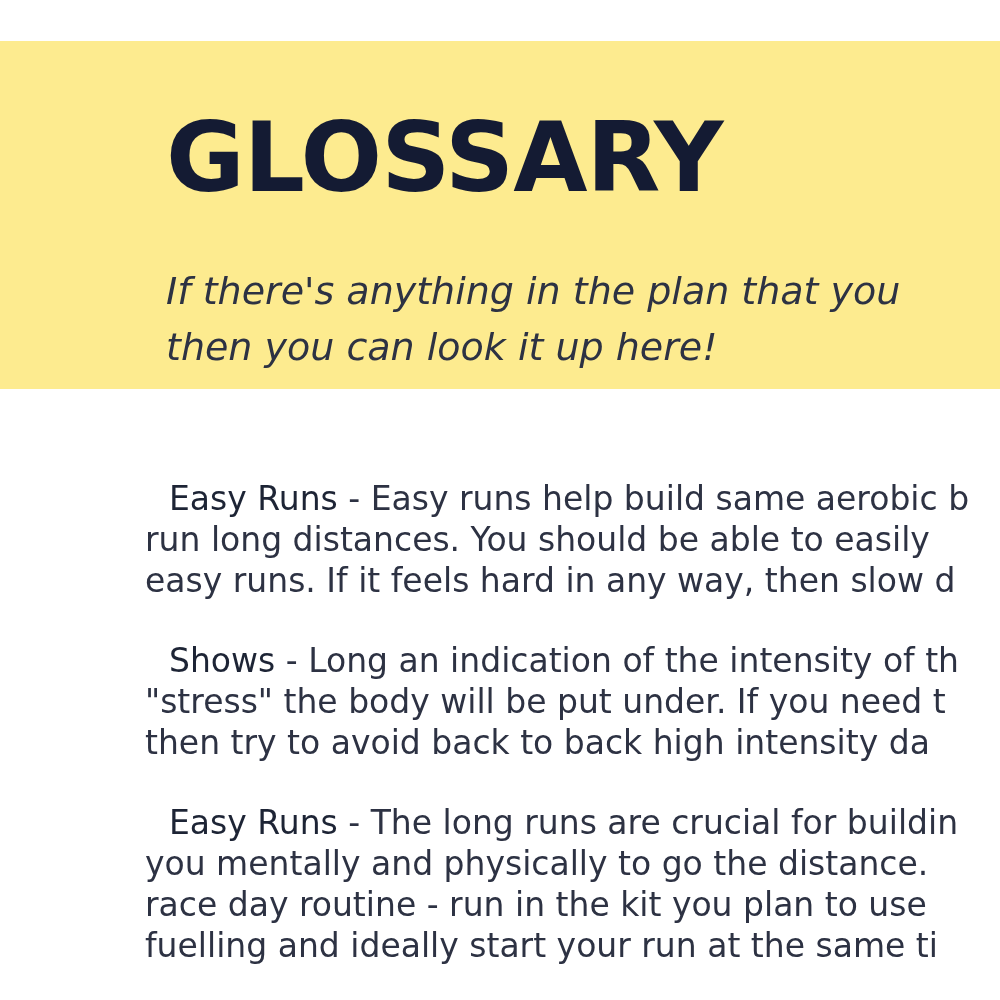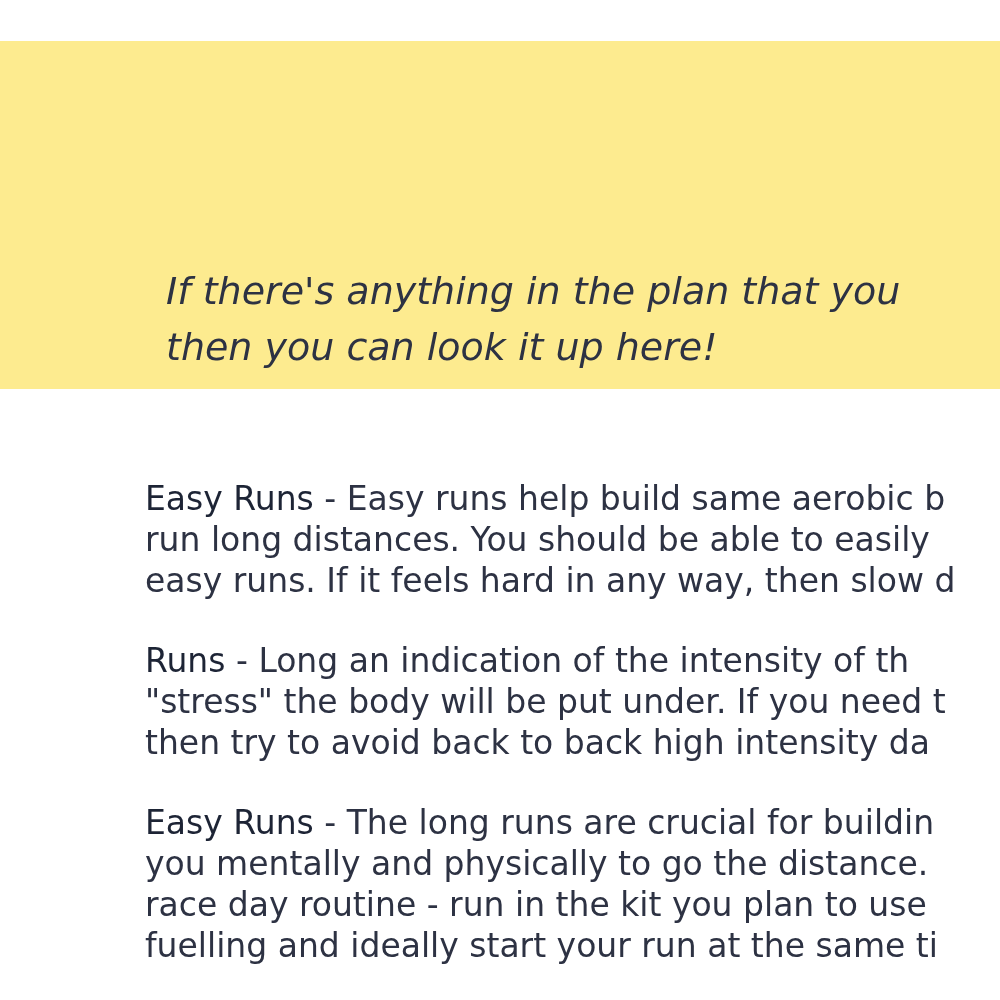--- a/index.html
+++ b/index.html
@@ -81,44 +81,46 @@
   }
   .entry:last-child { margin-bottom: 0; }
 
   .entry .line {
     display: block;
     white-space: nowrap;
   }
 
   .term {
     color: #1d2435;
+    margin-left: 24px;
   }
 </style>
 </head>
 <body>
 
 <div id="page">
 
   <div class="banner">
+    <h1 class="banner-title">GLOSSARY</h1>
     <div class="banner-sub">
       <span class="line">If there's anything in the plan that you</span>
       <span class="line">then you can look it up here!</span>
     </div>
   </div>
 
   <div class="glossary">
 
     <p class="entry">
       <span class="line"><span class="term">Easy Runs</span><span> - </span><span>Easy runs help build same aerobic b</span></span>
       <span class="line">run long distances. You should be able to easily</span>
       <span class="line">easy runs. If it feels hard in any way, then slow d</span>
     </p>
 
     <p class="entry">
-      <span class="line"><span class="term">Runs</span><span> - </span><span>Long an indication of the intensity of th</span></span>
+      <span class="line"><span class="term">Shows</span><span> - </span><span>Long an indication of the intensity of th</span></span>
       <span class="line">"stress" the body will be put under. If you need t</span>
       <span class="line">then try to avoid back to back high intensity da</span>
     </p>
 
     <p class="entry">
       <span class="line"><span class="term">Easy Runs</span><span> - </span><span>The long runs are crucial for buildin</span></span>
       <span class="line">you mentally and physically to go the distance.</span>
       <span class="line">race day routine - run in the kit you plan to use</span>
       <span class="line">fuelling and ideally start your run at the same ti</span>
     </p>

